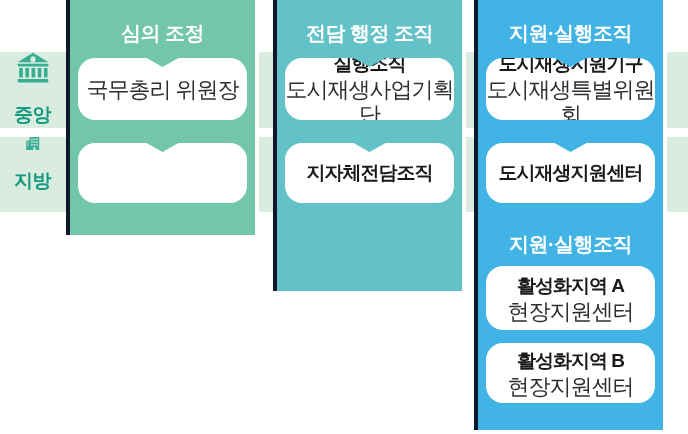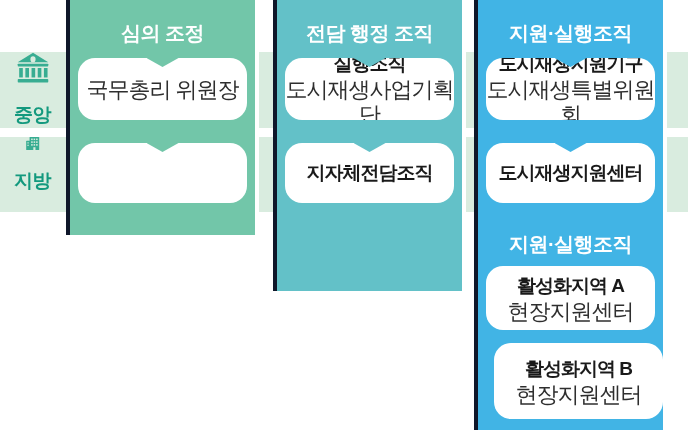--- a/index.html
+++ b/index.html
@@ -31,21 +31,21 @@
     color:#ffffff;font-size:20px;font-weight:700;letter-spacing:-0.5px;}
   
   .card{position:absolute;left:8px;width:169px;background:#ffffff;border-radius:17px;
     display:flex;flex-direction:column;align-items:center;justify-content:center;
     overflow:hidden;text-align:center;}
   .card .title{font-size:19px;font-weight:700;color:#1a1a1a;letter-spacing:-1px;line-height:26px;}
   .card .sub{font-size:22px;font-weight:400;color:#2e2e2e;letter-spacing:-1px;line-height:25px;}
   .r1c{top:58px;height:62px;}
   .r2c{top:143px;height:60px;}
   .ac{top:266px;height:64px;}
-  .bc{top:343px;height:76px;margin-left:8px;}
+  .bc{top:343px;height:60px;}
   
   .notch{position:absolute;top:0;left:50%;transform:translateX(-50%);
     width:32px;height:9px;clip-path:polygon(0 0,100% 0,50% 100%);}
   .col1 .notch{background:#72c6a9;}
   .col2 .notch{background:#63c1c8;}
   .col3 .notch{background:#41b4e5;}
   .icon{display:block;}
 </style>
 </head>
 <body>

